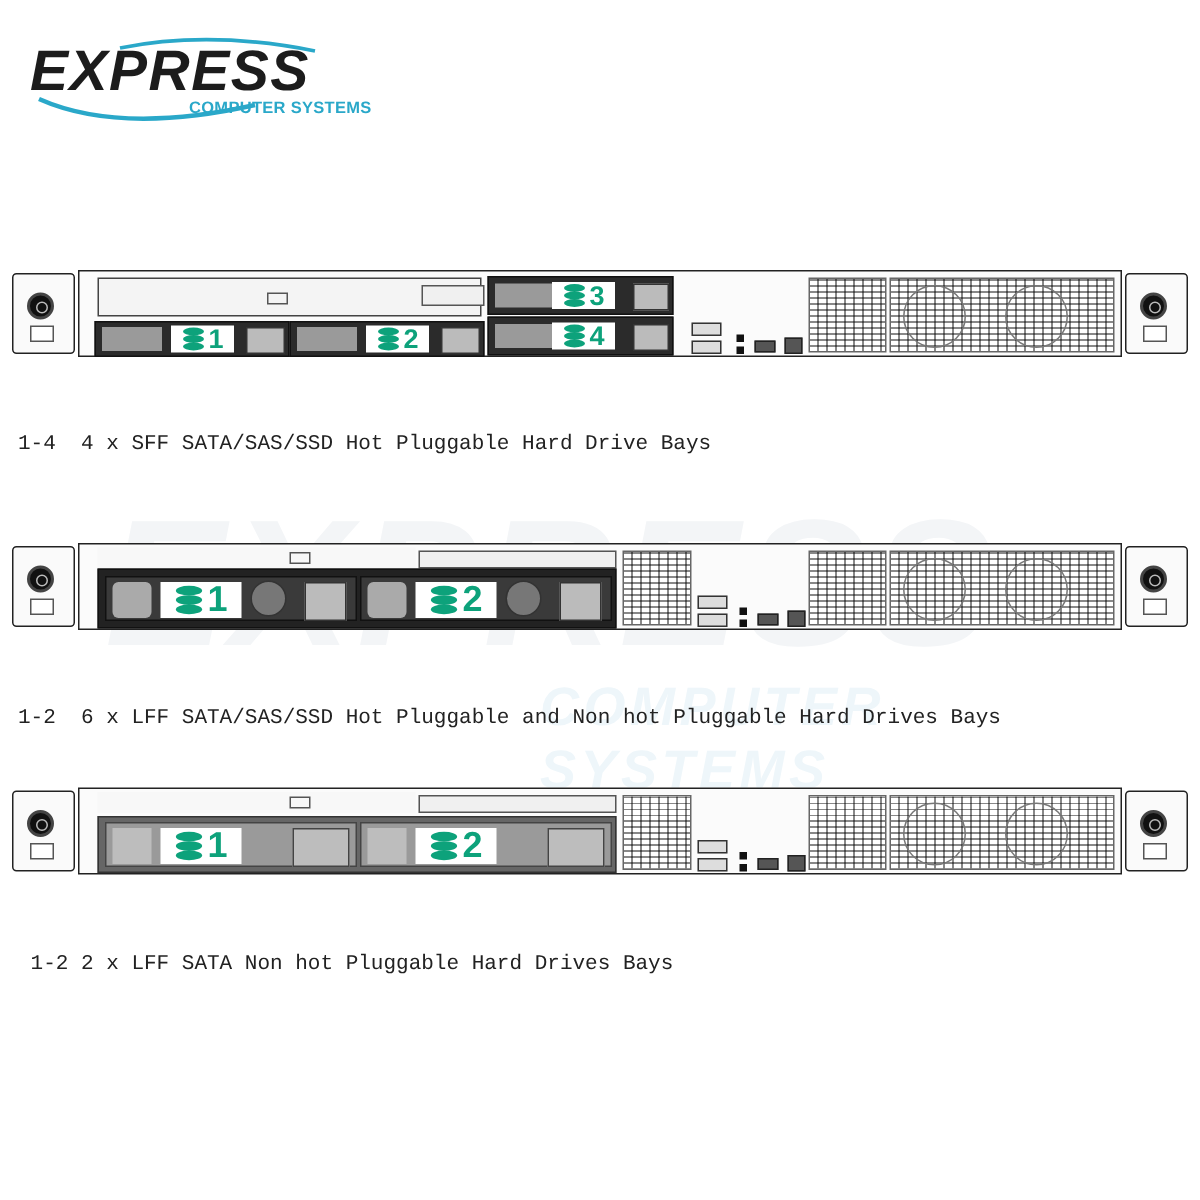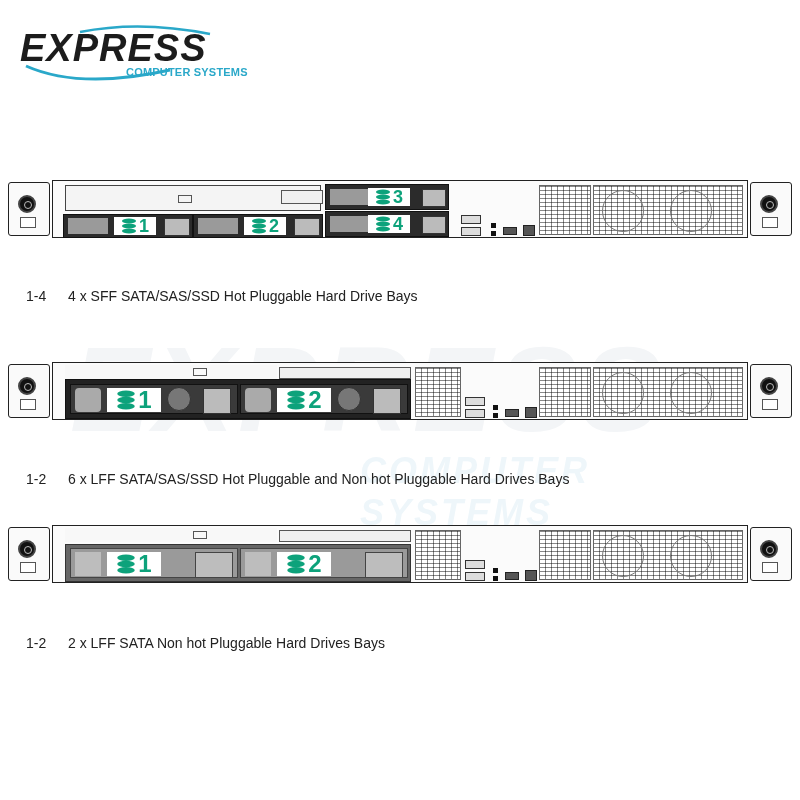--- a/index.html
+++ b/index.html
@@ -27,21 +27,21 @@
   .label-box{position:absolute;background:#fff;display:flex;align-items:center;justify-content:center;gap:2px;}
   .num{font-family:"Liberation Sans",sans-serif;font-weight:bold;color:#0da27b;line-height:1;}
   .vent{position:absolute;box-sizing:border-box;border:1px solid #666;
         background-image:repeating-linear-gradient(0deg,#fff 0 3px,#888 3px 4px),repeating-linear-gradient(90deg,transparent 0 5px,#888 5px 6px);
         background-blend-mode:multiply;}
   .fan{position:absolute;border:1.5px solid #777;border-radius:50%;box-sizing:border-box;background:transparent;}
   .usb{position:absolute;width:18px;height:7px;border:1px solid #333;background:#ddd;}
   .led{position:absolute;width:5px;height:5px;background:#111;}
   .port{position:absolute;border:1px solid #222;background:#555;}
   .pci{position:absolute;border:1px solid #555;background:#f0f0f0;}
-  .caption{position:absolute;left:26px;font-family:Liberation Sans, sans-serif;font-size:14px;color:#222;white-space:nowrap;}
+  .caption{position:absolute;left:12px;font-family:Liberation Mono, monospace;font-size:14px;color:#222;white-space:nowrap;}
   .caption .range{display:inline-block;width:42px;}
   .drive-icon{display:inline-block;}
 </style>
 </head>
 <body>
 
 <div class="logo">
   <svg class="logo-swoosh" width="230" height="60">
     <path d="M6 42 Q 60 66 150 46" stroke="#2aa8c9" stroke-width="3" fill="none"></path>
     <path d="M60 8 Q 120 -4 190 10" stroke="#2aa8c9" stroke-width="2.5" fill="none"></path>
@@ -248,15 +248,15 @@
       <div class="fan" style="left:8px;top:4px;width:42px;height:42px;"></div>
       <div class="fan" style="left:76px;top:4px;width:42px;height:42px;"></div>
     </div>
   </div>
   <div class="ear right">
       <div class="knob"></div>
       <div class="tab"></div>
     </div>
 </div>
 
-<div class="caption" style="top:635px;">
+<div class="caption" style="top:635px;text-align:center;">
   <span class="range">1-2</span><span>2 x LFF SATA Non hot Pluggable Hard Drives Bays</span>
 </div>
 
 </body></html>

